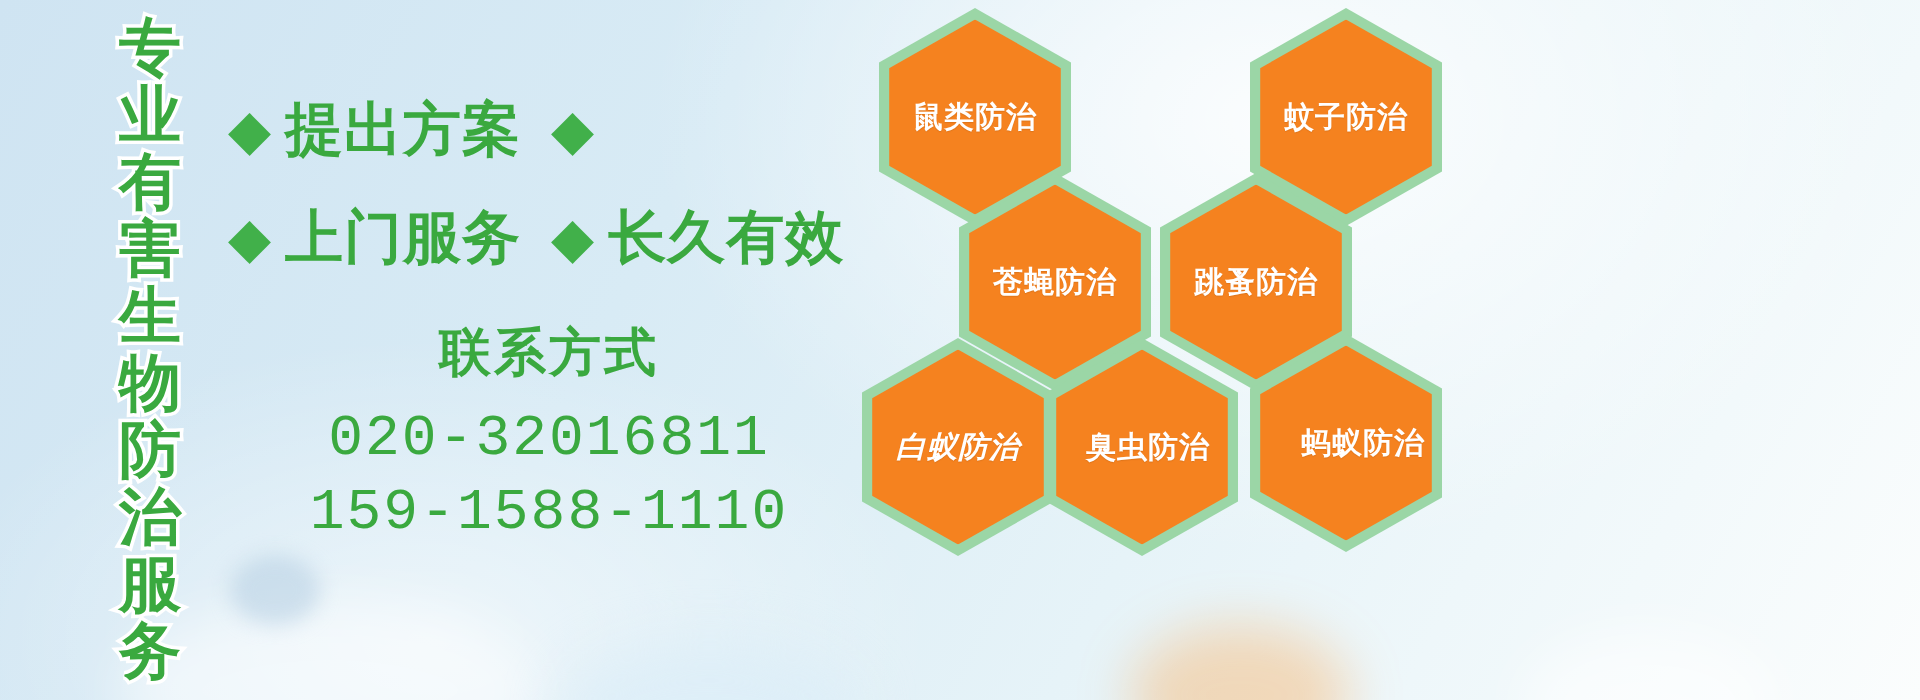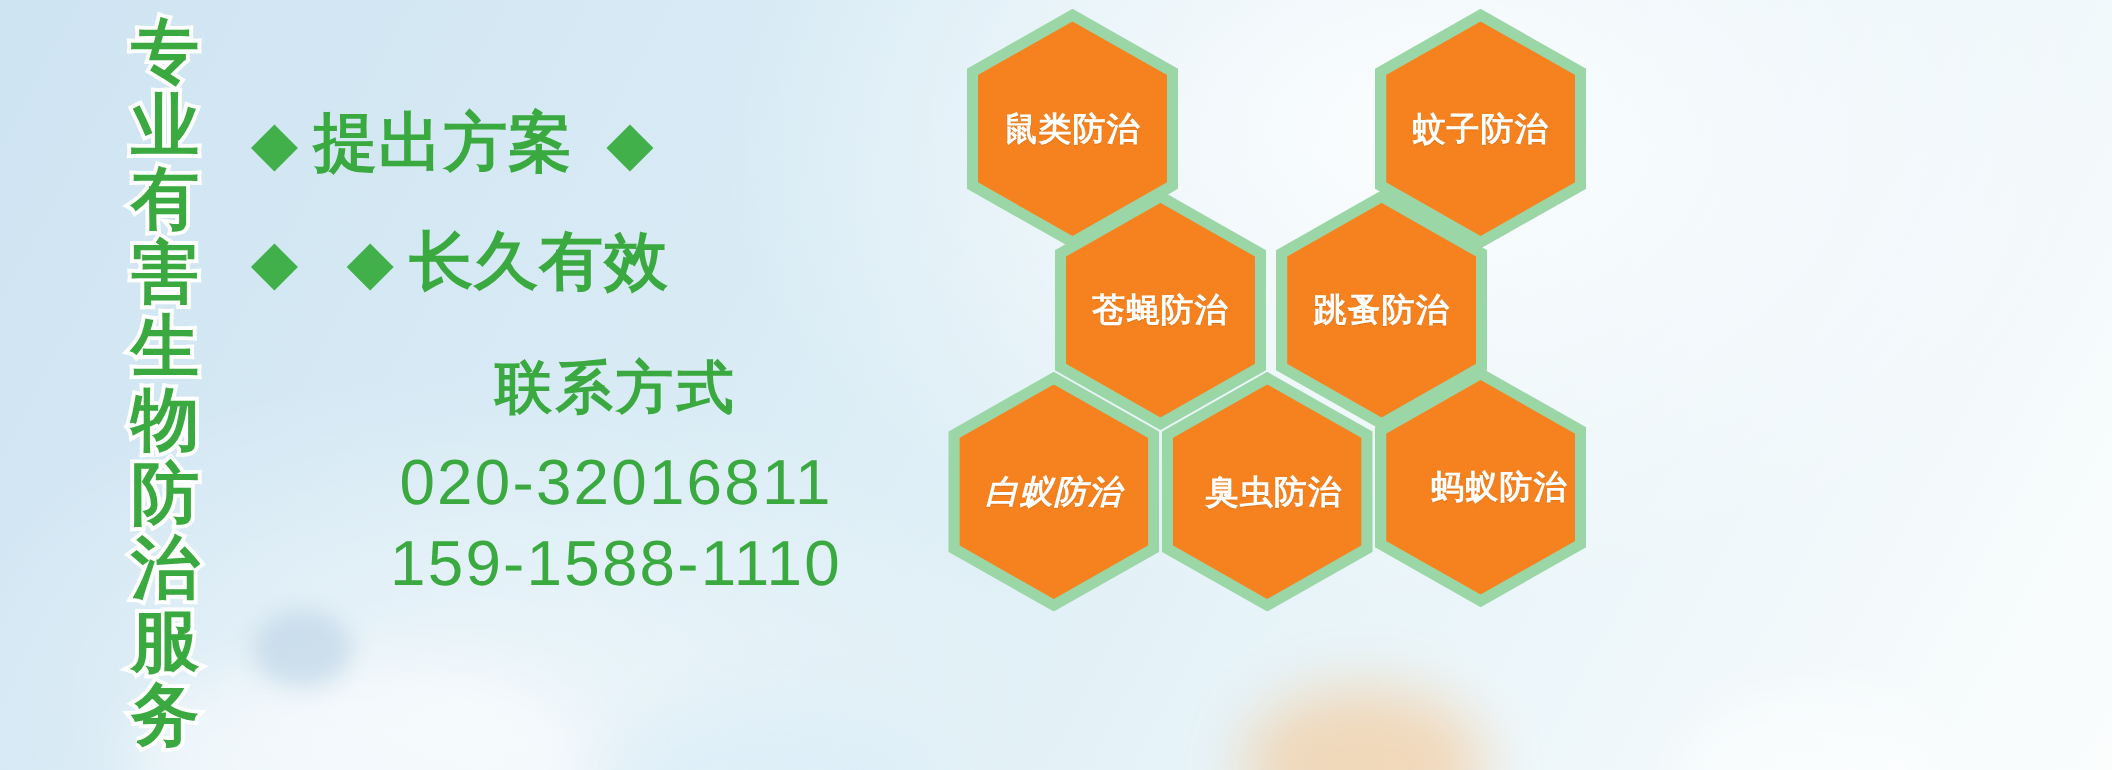--- a/index.html
+++ b/index.html
@@ -54,21 +54,21 @@
   .diamond {
     color:#41b04a; font-size:56px; line-height:1;
     margin-right:14px; display:inline-block;
   }
   .feature-label {
     color:#3aa93f; font-weight:bold; font-size:58px;
     letter-spacing:1px; white-space:nowrap;
   }
 
   
-  #contact { position:absolute; left:250px; top:318px; width:620px; text-align:center; }
+  #contact { position:absolute; left:239px; top:318px; width:620px; text-align:center;font-family:Liberation Mono, monospace; }
   #contact-heading {
     color:#3aa93f; font-weight:bold; font-size:52px; letter-spacing:3px;
     margin-bottom:14px;
   }
   .phone {
     color:#3aa93f; font-size:58px; letter-spacing:2px; line-height:1.28;
     font-weight:normal;
   }
 
   
@@ -125,20 +125,21 @@
         <span class="diamond">◆</span>
         <span class="feature-label">提出方案</span>
       </div>
       <div class="feature-item">
         <span class="diamond">◆</span>
       </div>
     </div>
     <div class="feature-row">
       <div class="feature-item">
         <span class="diamond">◆</span>
+        <span class="feature-label">上门服务</span>
       </div>
       <div class="feature-item">
         <span class="diamond">◆</span>
         <span class="feature-label">长久有效</span>
       </div>
     </div>
   </div>
 
   <div id="contact">
     <div id="contact-heading">联系方式</div>
@@ -168,21 +169,21 @@
       <span class="hex-outer"></span>
       <span class="hex-inner"></span>
       <span class="hex-label">跳蚤防治</span>
     </div>
 
     <div class="hex" style="left:0px;   top:330px;font-style:italic;">
       <span class="hex-outer"></span>
       <span class="hex-inner"></span>
       <span class="hex-label">白蚁防治</span>
     </div>
-    <div class="hex" style="left:194px; top:330px;padding-left:12px;">
+    <div class="hex" style="left:184px; top:330px;padding-left:12px;">
       <span class="hex-outer"></span>
       <span class="hex-inner"></span>
       <span class="hex-label">臭虫防治</span>
     </div>
     <div class="hex" style="left:388px; top:326px;padding-left:34px;">
       <span class="hex-outer"></span>
       <span class="hex-inner"></span>
       <span class="hex-label">蚂蚁防治</span>
     </div>
 

